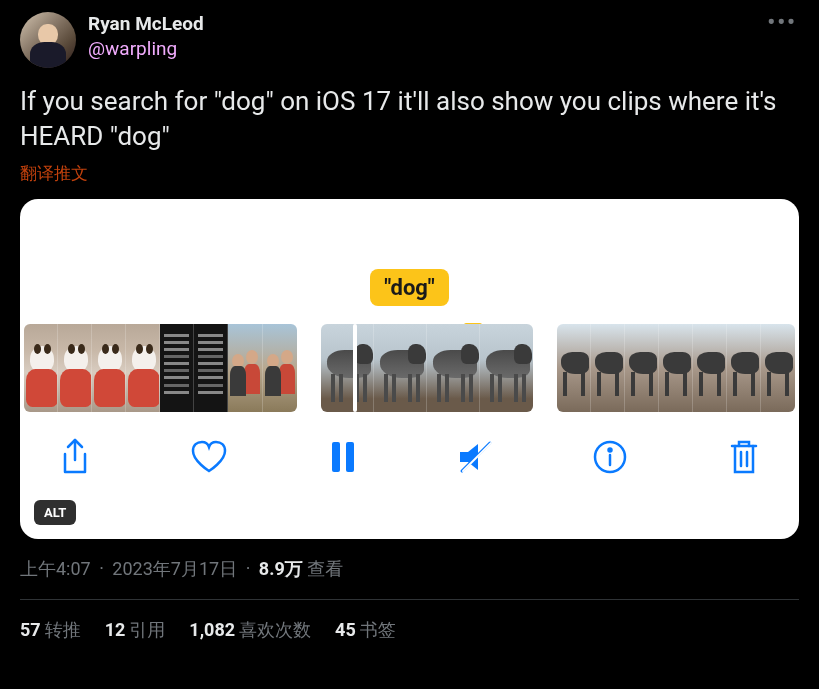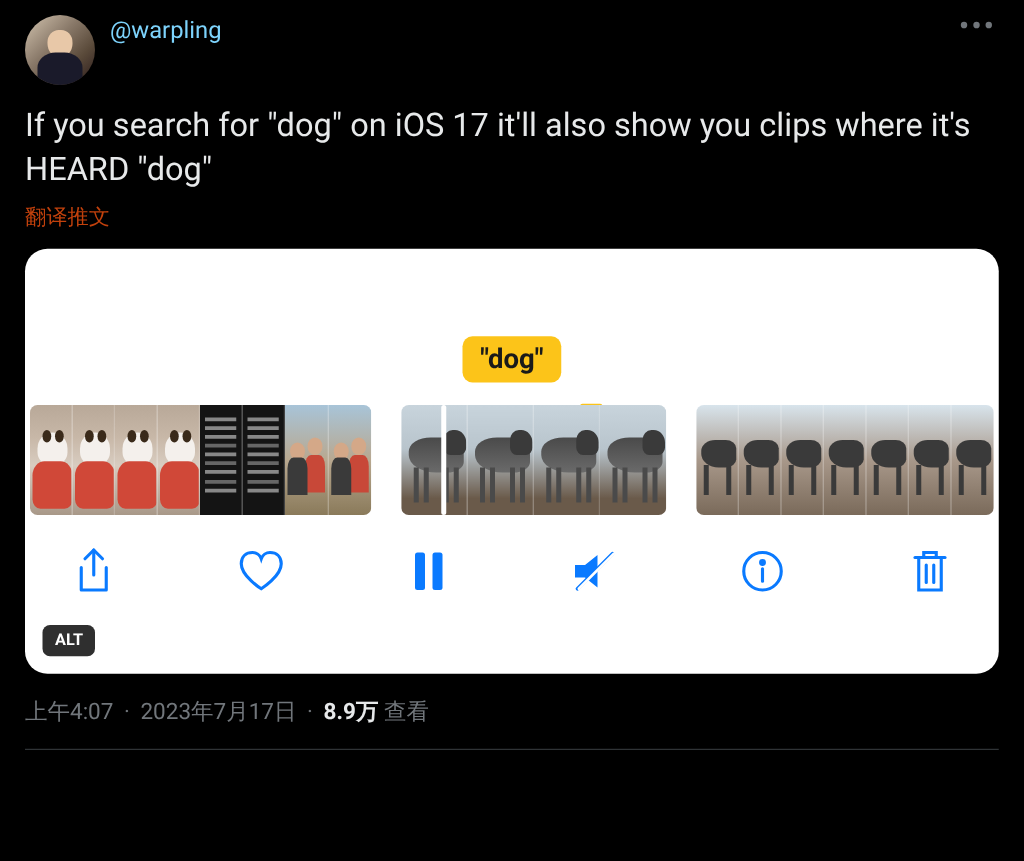--- a/index.html
+++ b/index.html
@@ -53,21 +53,21 @@
     flex: 1;
     line-height: 1.3;
   }
   .display-name {
     font-weight: 700;
     font-size: 19px;
     color: #e7e9ea;
   }
   .handle {
     font-size: 19px;
-    color: #7dd3fc;
+    color: #f0abfc;
   }
   .more-btn {
     color: #71767b;
     font-size: 22px;
     letter-spacing: 2px;
     cursor: pointer;
     padding: 4px 2px;
     line-height: 0.5;
     font-weight: 700;
   }
@@ -299,20 +299,21 @@
   svg { display: block; }
 </style>
 </head>
 <body>
 
 <div class="tweet">
 
   <div class="header">
     <div class="avatar"></div>
     <div class="names">
+      <div class="display-name">Ryan McLeod</div>
       <div class="handle">@warpling</div>
     </div>
     <div class="more-btn">•••</div>
   </div>
 
   <div class="tweet-text">If you search for "dog" on iOS 17 it'll also show you clips where it's HEARD "dog"</div>
   <div class="translate-link">翻译推文</div>
 
   <div class="media-card">
     <div class="media-top">
@@ -418,14 +419,28 @@
     <span>上午4:07</span>
     <span class="dot">·</span>
     <span>2023年7月17日</span>
     <span class="dot">·</span>
     <span class="views-num">8.9万</span>
     <span>查看</span>
   </div>
 
   <div class="divider"></div>
 
+  <div class="stats">
+    <div>
+      <span class="num">57</span><span>转推</span>
+    </div>
+    <div>
+      <span class="num">12</span><span>引用</span>
+    </div>
+    <div>
+      <span class="num">1,082</span><span>喜欢次数</span>
+    </div>
+    <div>
+      <span class="num">45</span><span>书签</span>
+    </div>
+  </div>
 
 </div>
 
 </body></html>

